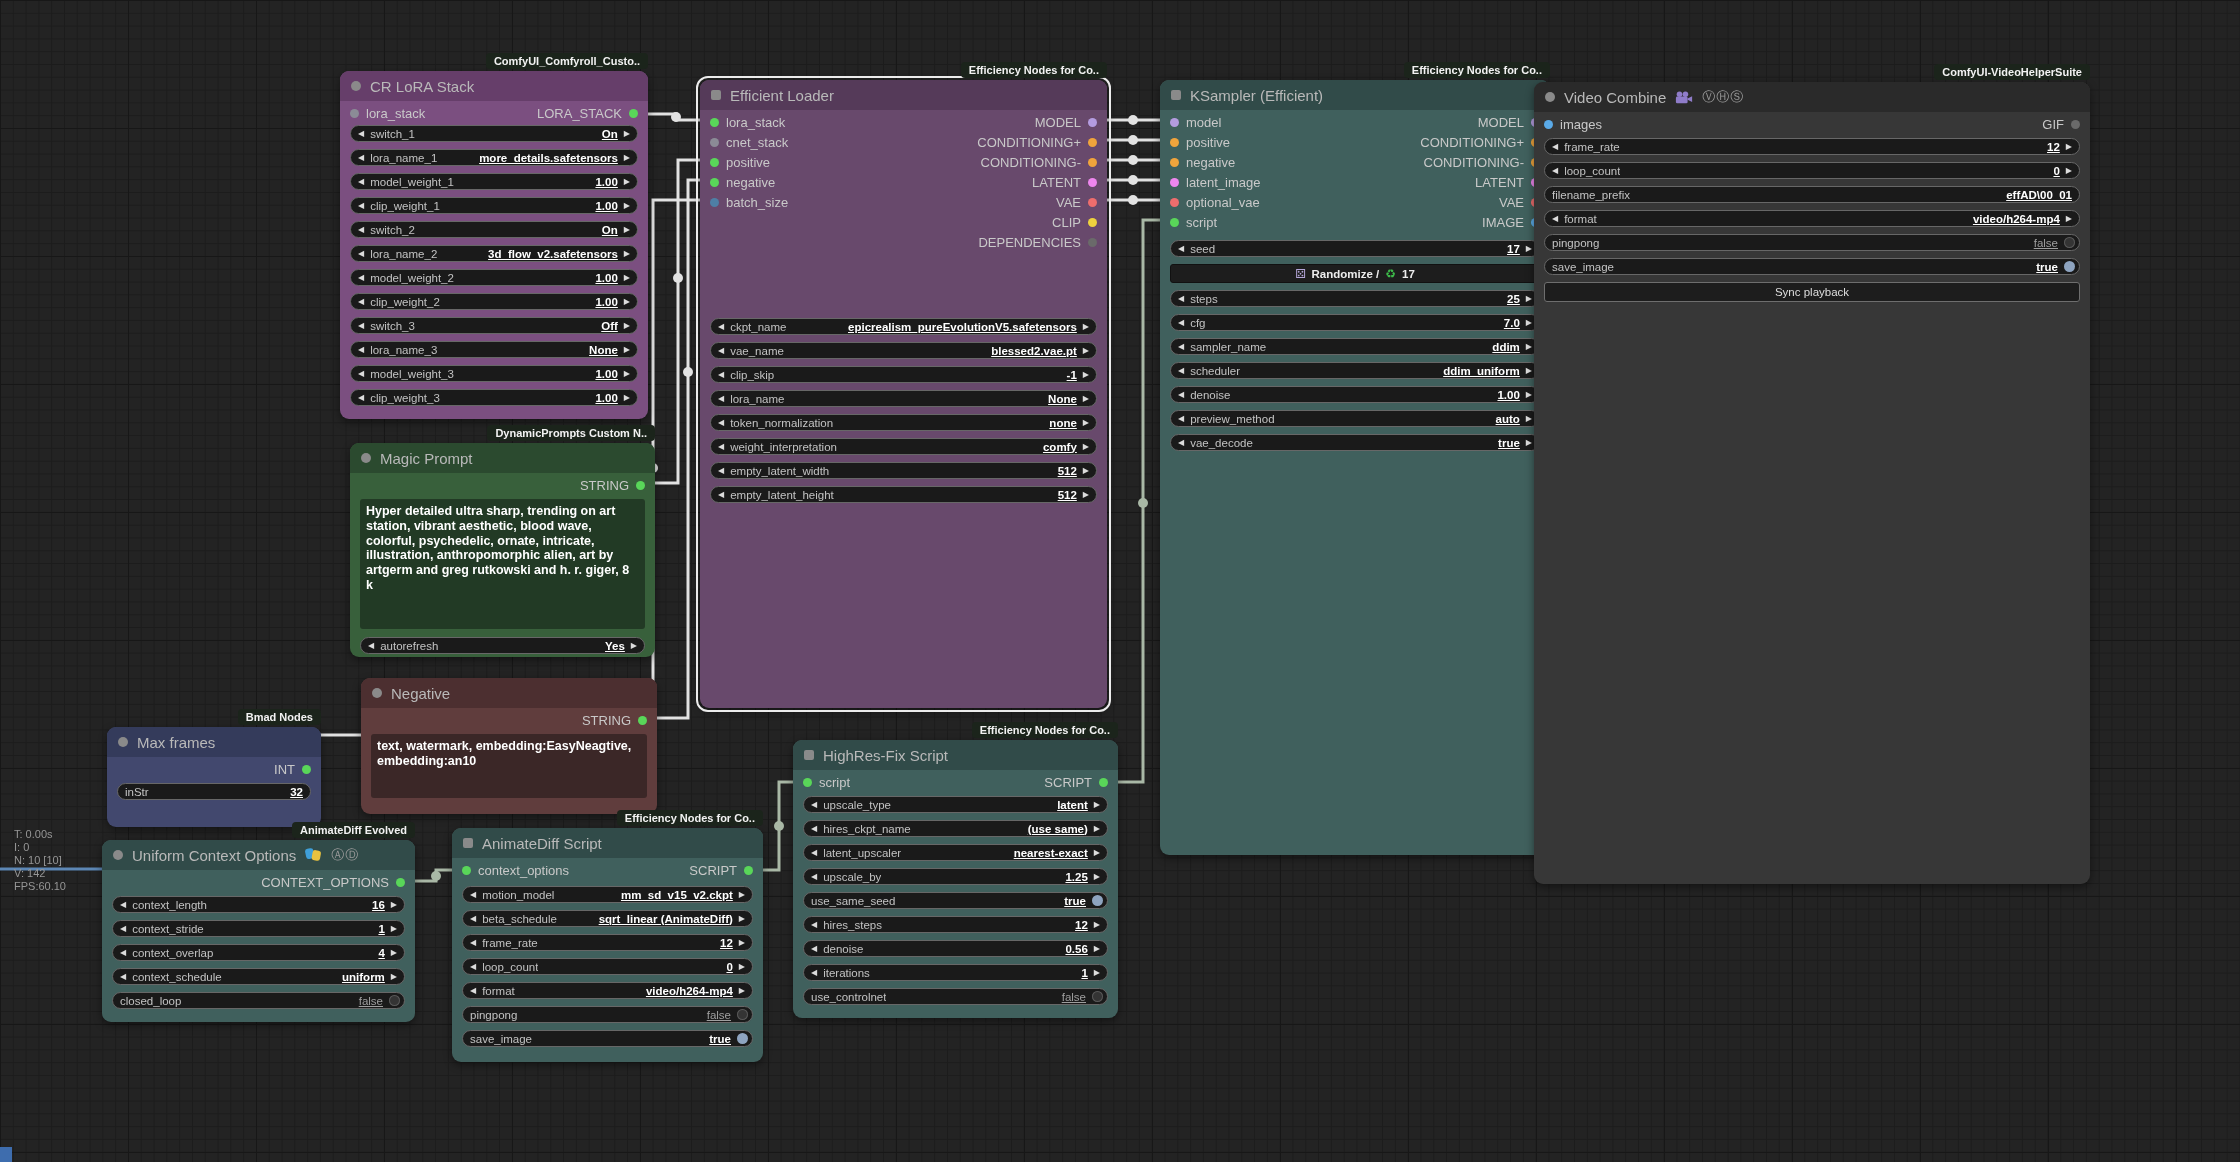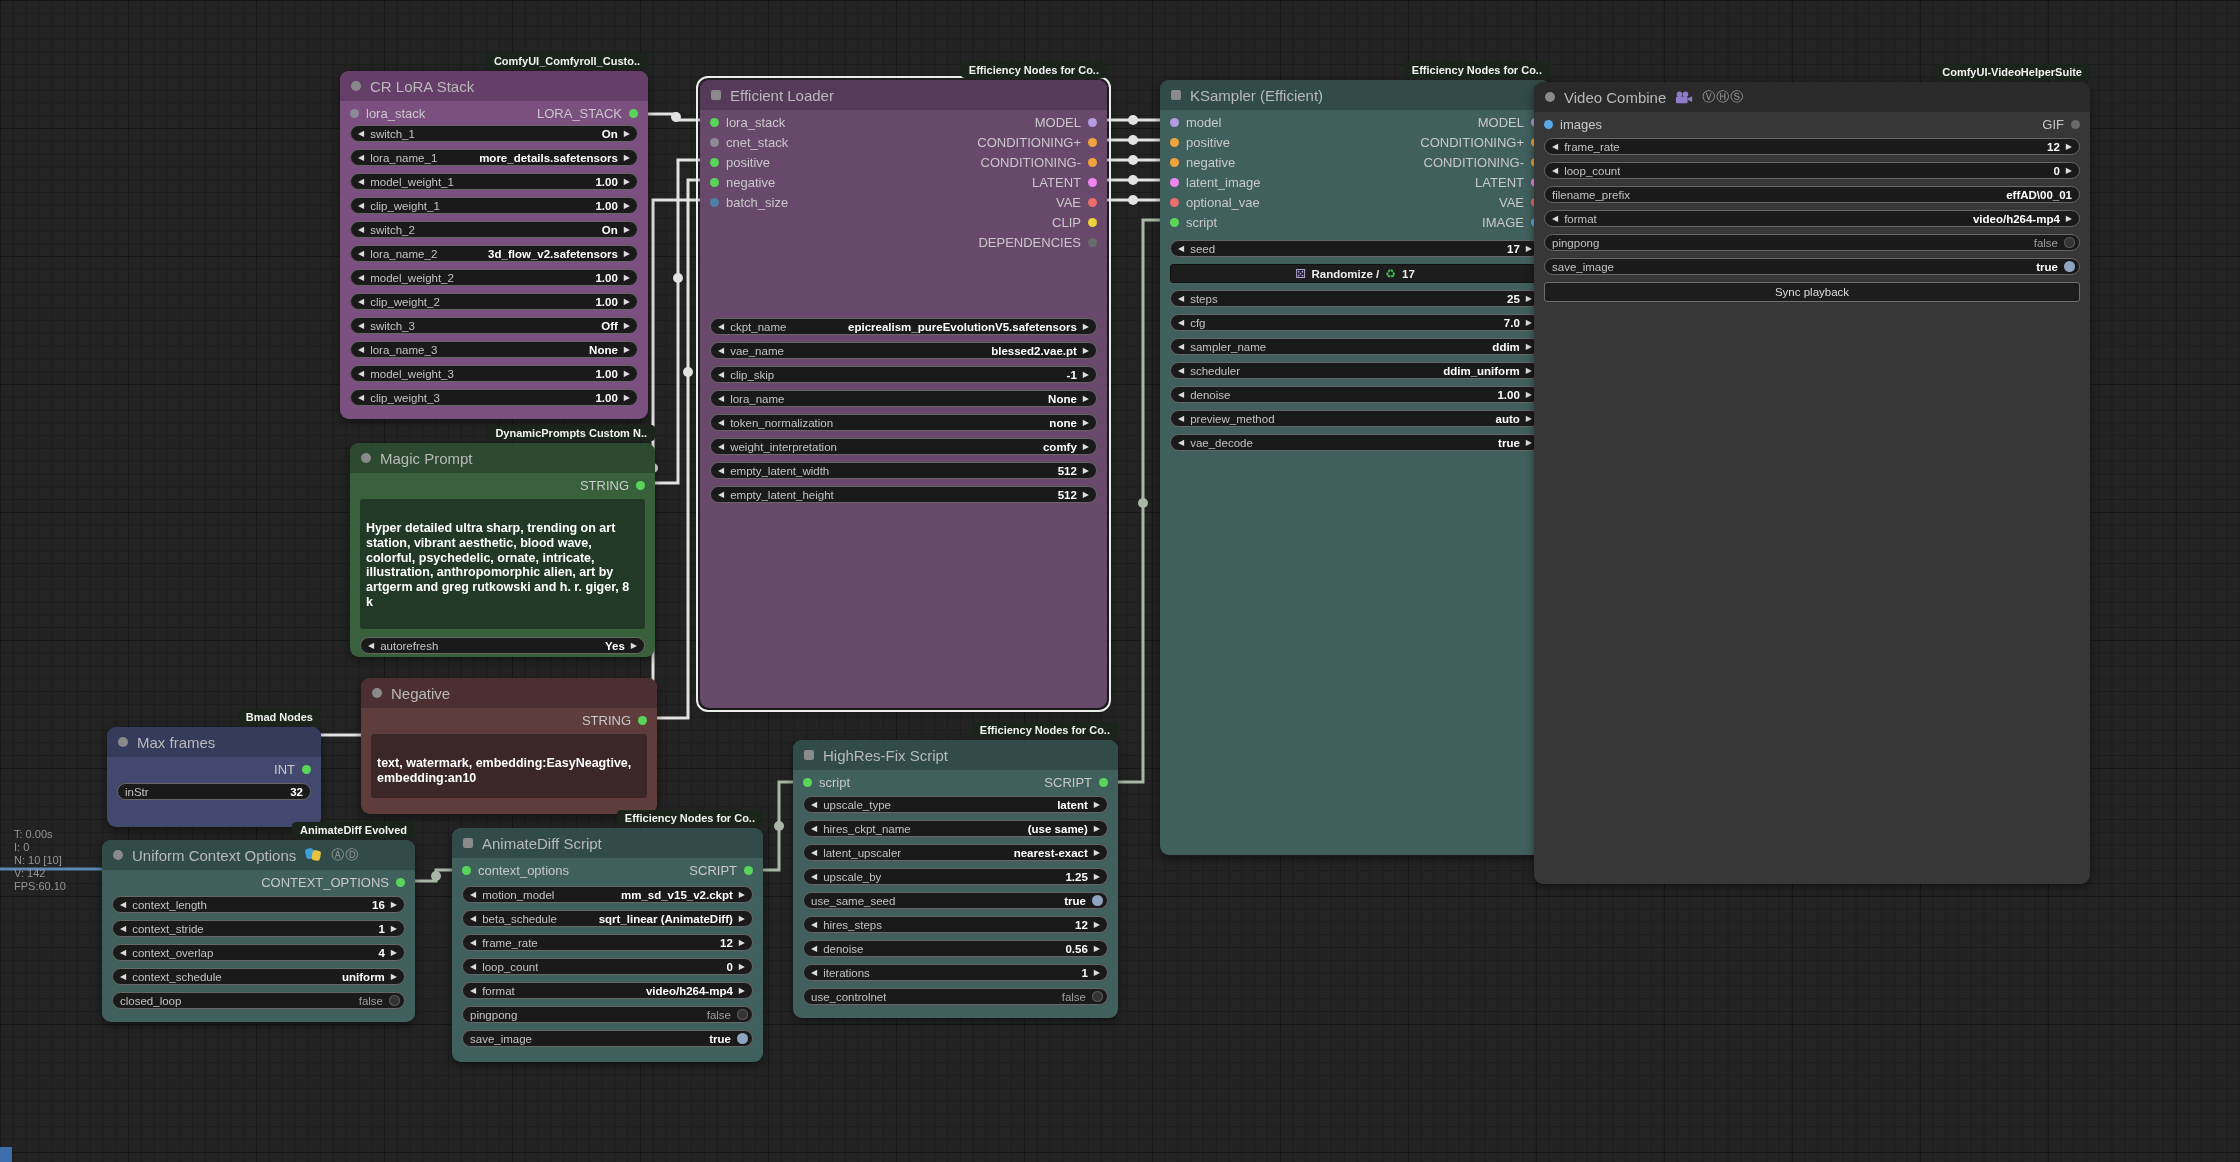--- a/index.html
+++ b/index.html
@@ -37,37 +37,37 @@
   .pside{display:flex;align-items:center;gap:7px;min-width:0;}
   .pdot{width:9px;height:9px;border-radius:50%;flex:0 0 auto;}
   .widgets{padding:0 10px;}
   .pill{
     height:17px;margin-bottom:7px;background:#1a1a1a;border:1px solid #676767;
     border-radius:10px;display:flex;align-items:center;padding:0 7px;gap:6px;
     font-size:11.5px;color:#c3c3c3;box-sizing:border-box;white-space:nowrap;
   }
   .pill .arrow{font-size:8px;color:#dcdcdc;flex:0 0 auto;}
   .pill .wlabel{overflow:hidden;text-overflow:ellipsis;}
-  .pill .wvalue{margin-left:auto;color:#fff;font-weight:bold;}
+  .pill .wvalue{margin-left:auto;color:#fff;font-weight:bold;text-decoration:underline;}
   .pill .wvalue.dim{color:#9f9f9f;font-weight:normal;}
   .tdot{width:11px;height:11px;border-radius:50%;flex:0 0 auto;margin-right:-3px;}
   .tdot.on{background:#8ea4c0;}
   .tdot.off{background:#343434;box-shadow:inset 0 0 0 1px #585858;}
   .btn{
     height:17px;margin-bottom:7px;background:#1d1d1d;border:1px solid #111;
     border-radius:3px;display:flex;align-items:center;justify-content:center;gap:6px;
     font-size:11.5px;color:#ededed;font-weight:bold;
   }
   .btn.outlined{border-color:#6e6e6e;height:18px;font-weight:normal;color:#dedede;}
   .dice{color:#b4a6d8;font-size:12px;}
   .recycle{color:#3dbb4a;font-size:12px;}
   .textbox{
     margin:4px 10px 8px 10px;border-radius:3px;background:var(--tabg,#1e1e1e);
     color:#fff;font-size:12.5px;font-weight:bold;line-height:1.18;
-    padding:22px 6px;box-sizing:border-box;overflow:hidden;white-space:pre-wrap;
+    padding:5px 6px;box-sizing:border-box;overflow:hidden;white-space:pre-wrap;
   }
   .tsuffix{color:#9a9a9a;font-size:13px;letter-spacing:1px;}
   .sel-outline{position:absolute;inset:-4px;border:2px solid #ececec;border-radius:12px;pointer-events:none;}
   #stats{position:absolute;left:14px;top:828px;z-index:3;color:#969696;font-size:11px;line-height:12.9px;white-space:pre;}
   #corner{position:absolute;left:0;bottom:0;width:12px;height:15px;background:#3e6dae;z-index:3;}
   .icon-svg{display:inline-flex;align-items:center;flex:0 0 auto;}
 </style>
 </head>
 <body>
 

